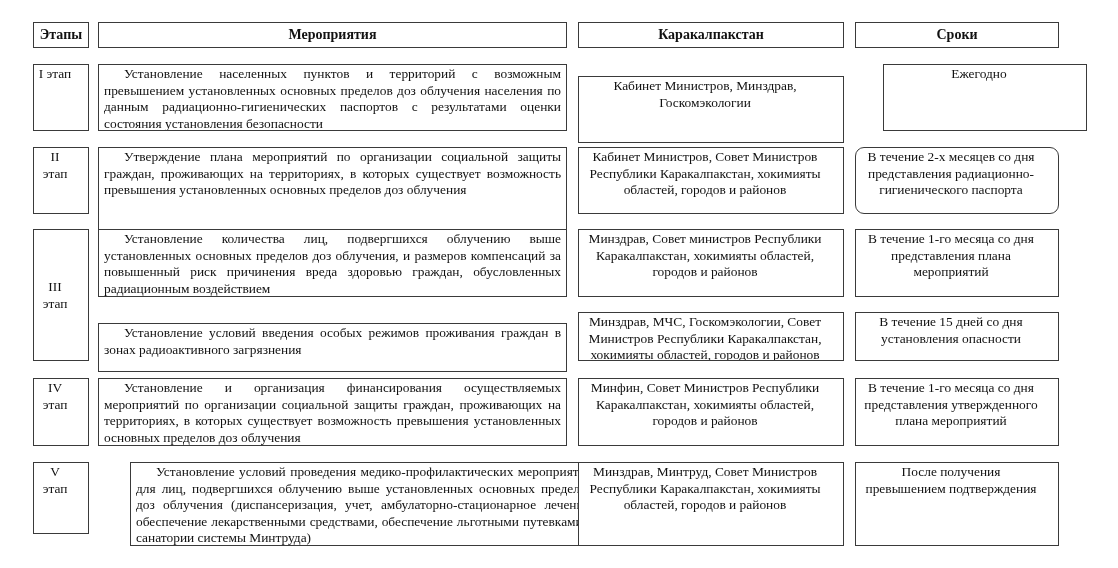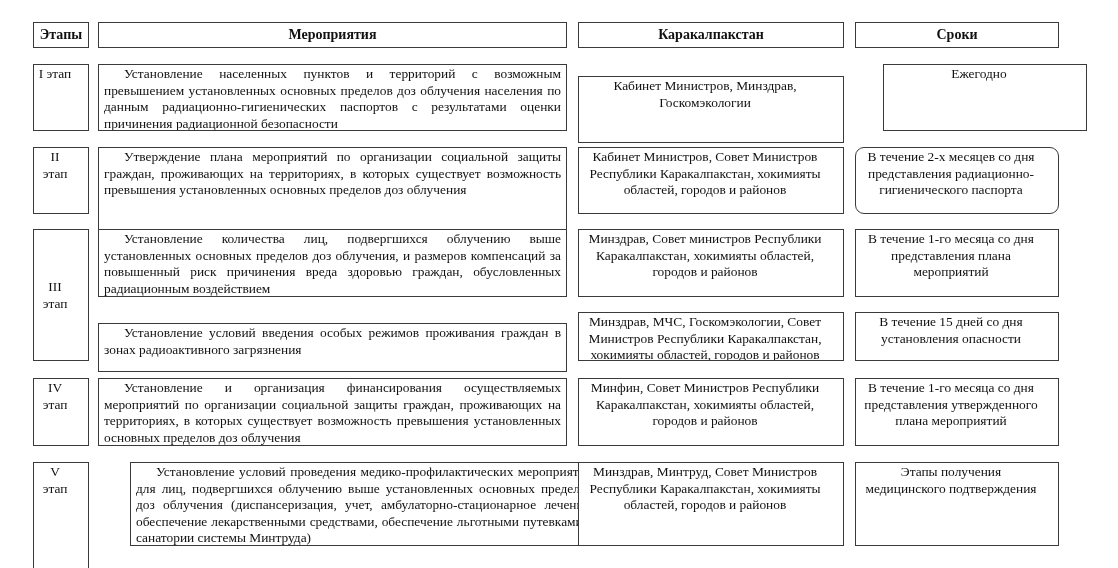--- a/index.html
+++ b/index.html
@@ -30,21 +30,21 @@
   </style>
 </head>
 <body>
 
 <div class="box hdr c1" style="top:22px;height:26px;">Этапы</div>
 <div class="box hdr c2" style="top:22px;height:26px;">Мероприятия</div>
 <div class="box hdr c3" style="top:22px;height:26px;">Каракалпакстан</div>
 <div class="box hdr c4" style="top:22px;height:26px;">Сроки</div>
 
 <div class="box stage c1" style="top:64px;height:67px;">I этап</div>
-<div class="box measure c2" style="top:64px;height:67px;">Установление населенных пунктов и территорий с возможным превышением установленных основных пределов доз облучения населения по данным радиационно-гигиенических паспортов с результатами оценки причинения радиационной безопасности</div>
+<div class="box measure c2" style="top:64px;height:67px;">Установление населенных пунктов и территорий с возможным превышением установленных основных пределов доз облучения населения по данным радиационно-гигиенических паспортов с результатами оценки состояния установления безопасности</div>
 <div class="box center c3" style="top:76px;height:67px;">Кабинет Министров, Минздрав, Госкомэкологии</div>
 <div class="box center c4" style="top:64px;height:67px;margin-left:28px;">Ежегодно</div>
 
 <div class="box stage c1" style="top:147px;height:67px;">II этап</div>
 <div class="box measure c2" style="top:147px;height:83px;">Утверждение плана мероприятий по организации социальной защиты граждан, проживающих на территориях, в которых существует возможность превышения установленных основных пределов доз облучения</div>
 <div class="box center c3" style="top:147px;height:67px;">Кабинет Министров, Совет Министров Республики Каракалпакстан, хокимияты областей, городов и районов</div>
 <div class="box center c4" style="top:147px;height:67px;border-radius:9px;">В течение 2-х месяцев со дня представления радиационно-гигиенического паспорта</div>
 
 <div class="box stage mid c1" style="top:229px;height:132px;">III этап</div>
 <div class="box measure c2" style="top:229px;height:68px;">Установление количества лиц, подвергшихся облучению выше установленных основных пределов доз облучения, и размеров компенсаций за повышенный риск причинения вреда здоровью граждан, обусловленных радиационным воздействием</div>
@@ -52,16 +52,16 @@
 <div class="box center c4" style="top:229px;height:68px;">В течение 1-го месяца со дня представления плана мероприятий</div>
 <div class="box measure c2" style="top:323px;height:49px;">Установление условий введения особых режимов проживания граждан в зонах радиоактивного загрязнения</div>
 <div class="box center c3" style="top:312px;height:49px;">Минздрав, МЧС, Госкомэкологии, Совет Министров Республики Каракалпакстан, хокимияты областей, городов и районов</div>
 <div class="box center c4" style="top:312px;height:49px;">В течение 15 дней со дня установления опасности</div>
 
 <div class="box stage c1" style="top:378px;height:68px;">IV этап</div>
 <div class="box measure c2" style="top:378px;height:68px;">Установление и организация финансирования осуществляемых мероприятий по организации социальной защиты граждан, проживающих на территориях, в которых существует возможность превышения установленных основных пределов доз облучения</div>
 <div class="box center c3" style="top:378px;height:68px;">Минфин, Совет Министров Республики Каракалпакстан, хокимияты областей, городов и районов</div>
 <div class="box center c4" style="top:378px;height:68px;">В течение 1-го месяца со дня представления утвержденного плана мероприятий</div>
 
-<div class="box stage c1" style="top:462px;height:107px;">V этап</div>
+<div class="box stage c1" style="top:462px;height:72px;">V этап</div>
 <div class="box measure c2" style="top:462px;height:84px;margin-left:32px;">Установление условий проведения медико-профилактических мероприятий для лиц, подвергшихся облучению выше установленных основных пределов доз облучения (диспансеризация, учет, амбулаторно-стационарное лечение, обеспечение лекарственными средствами, обеспечение льготными путевками в санатории системы Минтруда)</div>
 <div class="box center c3" style="top:462px;height:84px;">Минздрав, Минтруд, Совет Министров Республики Каракалпакстан, хокимияты областей, городов и районов</div>
-<div class="box center c4" style="top:462px;height:84px;">Этапы получения медицинского подтверждения</div>
+<div class="box center c4" style="top:462px;height:84px;">После получения превышением подтверждения</div>
 
 </body></html>

